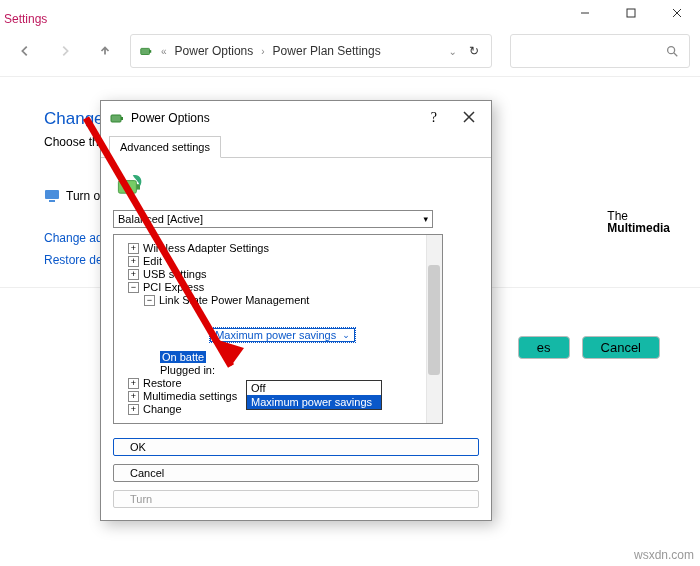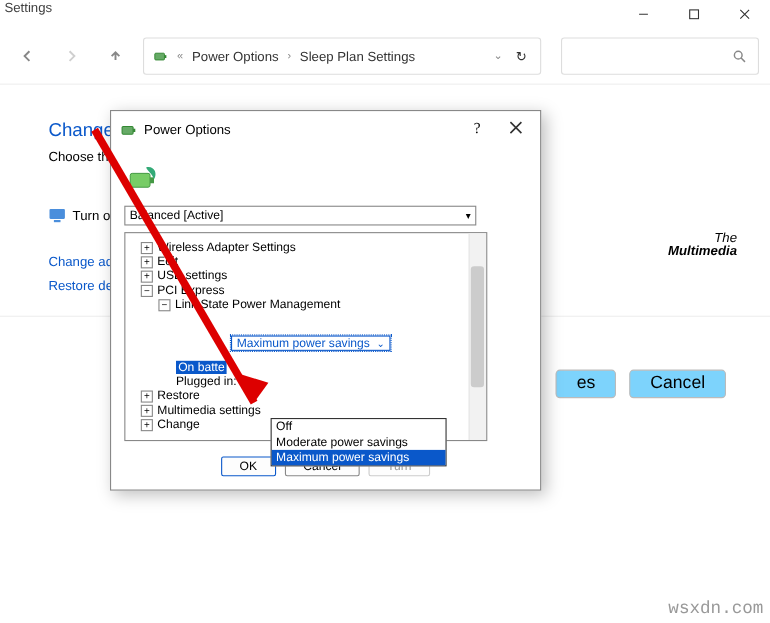--- a/index.html
+++ b/index.html
@@ -1,78 +1,78 @@
 <!DOCTYPE html>
 <html><head>
 <meta charset="utf-8">
 <style>
   * { box-sizing: border-box; font-family: "Segoe UI", Tahoma, sans-serif; }
   body { margin:0; background:#fff; width:700px; height:566px; overflow:hidden; position:relative; }
   
   
   .bgwin { position:absolute; left:0; top:0; right:0; }
-  .titlebar { height:26px; display:flex; align-items:flex-start; font-size:12px; color:#404040; padding-left:4px; }
+  .titlebar { height:26px; display:flex; align-items:flex-end; font-size:12px; color:#be185d; padding-left:4px; }
   .titlebar .space { flex:1; }
   .winbtn { width:46px; height:26px; display:flex; align-items:center; justify-content:center; color:#333; }
   .winbtn svg { width:10px; height:10px; stroke:#333; stroke-width:1; fill:none; }
   .addrbar { display:flex; align-items:center; gap:10px; padding:8px 10px; }
   .navbtn { width:30px; height:30px; display:flex; align-items:center; justify-content:center; color:#888; }
   .navbtn svg { width:14px; height:14px; stroke:#888; stroke-width:2; fill:none; }
   .addrbox { flex:1; height:34px; border:1px solid #ddd; border-radius:3px; display:flex; align-items:center; padding:0 8px; font-size:12px; color:#333; gap:8px; }
   .addrbox .chev { color:#888; font-size:10px; }
   .searchbox { width:180px; height:34px; border:1px solid #ddd; border-radius:3px; margin-left:8px; display:flex; align-items:center; justify-content:flex-end; padding-right:10px; color:#888;}
   .hr { height:1px; background:#eee; }
   .content-bg { padding:16px 24px 0 44px; }
   .hblue { color:#0a58ca; font-size:17px; margin:16px 0 6px; }
   .hsub { font-size:12px; }
   .link { color:#0a58ca; font-size:12px; margin:8px 0; cursor:pointer; }
   .turn-off { display:flex; align-items:center; gap:6px; font-size:12px; margin-top:40px;}
   .bgbuttons { position:absolute; right:40px; top:336px; display:flex; gap:12px; }
-  .wbtn { border:1px solid #bbb; border-radius:4px; background:#7dd3fc; font-size:16px; padding:3px 18px; cursor:pointer;}
+  .wbtn { border:1px solid #bbb; border-radius:4px; background:#14b8a6; font-size:13px; padding:3px 18px; cursor:pointer;}
   
   
   .dialog { position:absolute; left:100px; top:100px; width:392px; background:#fff; border:1px solid #888; box-shadow: 4px 4px 14px rgba(0,0,0,.25); }
   .dlg-titlebar { display:flex; align-items:center; height:34px; padding:0 8px; gap:6px; }
   .dlg-titlebar .ico { width:16px; height:16px; }
   .dlg-title { font-size:12px; flex:1; }
   .dlg-help { font-family:Georgia,serif; font-size:14px; padding:0 12px; cursor:pointer; }
   .dlg-close { padding:0 8px; cursor:pointer;}
   .dlg-close svg{width:12px;height:12px;stroke:#333;stroke-width:1.5;fill:none;}
   .tabstrip { display:flex; align-items:flex-end; padding:0 8px; border-bottom:1px solid #ccc;}
   .tab { font-size:11px; padding:4px 10px; border:1px solid #ccc; border-bottom:1px solid #fff; background:#fff; position:relative; top:1px;}
   .dlg-body { padding:10px 12px 6px; font-size:11px; }
   .intro { display:flex; gap:10px; }
   .intro-ico { width:36px; height:36px; flex:0 0 auto; }
   .intro-txt { line-height:1.35; }
-  .watermark { position:absolute; right:30px; top:210px; font-size:12px; font-style:italic; text-align:right; line-height:1;}
+  .watermark { position:absolute; right:30px; top:210px; font-size:12px; text-align:left; line-height:1;}
   .watermark b{ font-weight:bold;}
   .combo { margin-top:6px; border:1px solid #888; padding:2px 4px; font-size:11px; display:flex; align-items:center; justify-content:space-between; width:320px;}
   .combo .car { font-size:9px;}
   .tree { border:1px solid #888; margin-top:6px; width:330px; height:190px; padding:6px 4px 4px 2px; font-size:11px; position:relative; overflow:hidden;}
   .row { display:flex; align-items:center; gap:4px; white-space:nowrap; margin:1px 0;}
   .exp { width:11px; height:11px; border:1px solid #888; font-size:9px; line-height:9px; text-align:center; cursor:pointer; flex:0 0 auto;}
   .ind1 { margin-left:12px; } .ind2{margin-left:28px;} .ind3{margin-left:44px;}
   .sel { background:#0a58ca; color:#fff; padding:0 2px;margin-top:44px;}
   .ddbox { border:1px solid #0a58ca; padding:0 4px; display:inline-flex; gap:6px; align-items:center; color:#0a58ca; outline:1px dotted #0a58ca;}
   .ddbox .car{font-size:9px;}
-  .ddlist { position:absolute; left:246px; top:380px; border:1px solid #333; background:#fff; font-size:11px; width:160px; z-index:50;}
+  .ddlist { position:absolute; left:246px; top:380px; border:1px solid #333; background:#fff; font-size:11px; width:136px; z-index:50;}
   .ddlist div { padding:1px 4px; }
   .ddlist .hl{ background:#0a58ca; color:#fff;}
   .scroll { position:absolute; right:0; top:0; bottom:0; width:16px; background:#f2f2f2; border-left:1px solid #e5e5e5;}
   .thumb { position:absolute; right:2px; top:30px; width:12px; height:110px; background:#ccc; border-radius:3px;}
   .restore-row { text-align:right; padding:8px 20px 10px;}
-  .btnrow { display:flex; justify-content:center; gap:8px; padding:8px 12px 12px;}
+  .btnrow { display:flex; justify-content:center; gap:8px; padding:8px 12px 12px;flex-direction:column;}
   .btn { border:1px solid #888; background:#fdfdfd; font-size:11px; padding:2px 16px; border-radius:2px; cursor:pointer;}
   .btn.def{ border:1px solid #0a58ca;}
   .btn.dis{ color:#999; border-color:#ccc;}
   
   
   .arrow { position:absolute; left:76px; top:108px; width:200px; height:280px; pointer-events:none; z-index:60;}
   
-  .wm-credit{ position:absolute; right:6px; bottom:4px; font-size:16px; color:#999;font-family:Liberation Mono, monospace;}
+  .wm-credit{ position:absolute; right:6px; bottom:4px; font-size:12px; color:#999;}
 </style>
 </head>
 <body>
 
 <div class="bgwin">
   <div class="titlebar">
     <span>Settings</span>
     <div class="space"></div>
     <div class="winbtn">
         <svg viewBox="0 0 10 10">
@@ -107,21 +107,21 @@
         </svg>
       </div>
     <div class="addrbox">
       <svg width="14" height="14" viewBox="0 0 16 16">
           <rect x="2" y="5" width="10" height="7" rx="1" fill="#6a6" stroke="#383"></rect>
           <rect x="12" y="7" width="2" height="3" fill="#383"></rect>
         </svg>
       <span style="font-size:10px;color:#888">«</span>
       <span>Power Options</span>
       <span class="chev">›</span>
-      <span>Sleep Plan Settings</span>
+      <span>Power Plan Settings</span>
       <div style="flex:1"></div>
       <span class="chev">⌄</span>
       <span style="width:18px;text-align:center">↻</span>
     </div>
     <div class="searchbox">
       <svg width="14" height="14" viewBox="0 0 16 16" fill="none" stroke="#888" stroke-width="1.5">
           <circle cx="7" cy="7" r="4"></circle>
           <path d="M10 10 L14 14"></path>
         </svg>
     </div>
@@ -153,20 +153,23 @@
     <svg class="ico" viewBox="0 0 16 16">
         <rect x="2" y="5" width="10" height="7" rx="1" fill="#6a6" stroke="#383"></rect>
         <rect x="12" y="7" width="2" height="3" fill="#383"></rect>
       </svg>
     <div class="dlg-title">Power Options</div>
     <div class="dlg-help">?</div>
     <div class="dlg-close"><svg viewBox="0 0 12 12">
           <path d="M1 1 L11 11 M11 1 L1 11"></path>
         </svg></div>
   </div>
+  <div class="tabstrip">
+    <div class="tab">Advanced settings</div>
+  </div>
   <div class="dlg-body">
     <div class="intro">
       <svg class="intro-ico" viewBox="0 0 40 40">
           <rect x="6" y="14" width="20" height="14" rx="2" fill="#7c6" stroke="#494"></rect>
           <rect x="26" y="18" width="4" height="6" fill="#494"></rect>
           <path d="M22 8 C30 6 34 14 30 20 C28 14 24 12 22 8 Z" fill="#3a7"></path>
         </svg>
     </div>
     <div class="combo">
       <span>Balanced [Active]</span>
@@ -222,21 +225,20 @@
   </div>
   <div class="btnrow">
     <span class="btn def">OK</span>
     <span class="btn">Cancel</span>
     <span class="btn dis">Turn</span>
   </div>
 </div>
 
 <div class="ddlist">
   <div>Off</div>
-  <div>Moderate power savings</div>
   <div class="hl">Maximum power savings</div>
 </div>
 
 <div class="watermark">
   <div>The</div>
   <b>Multimedia</b>
 </div>
 
 <svg class="arrow" viewBox="0 0 200 280">
   <path d="M10 10 L155 258" stroke="#d00" stroke-width="7" fill="none"></path>

